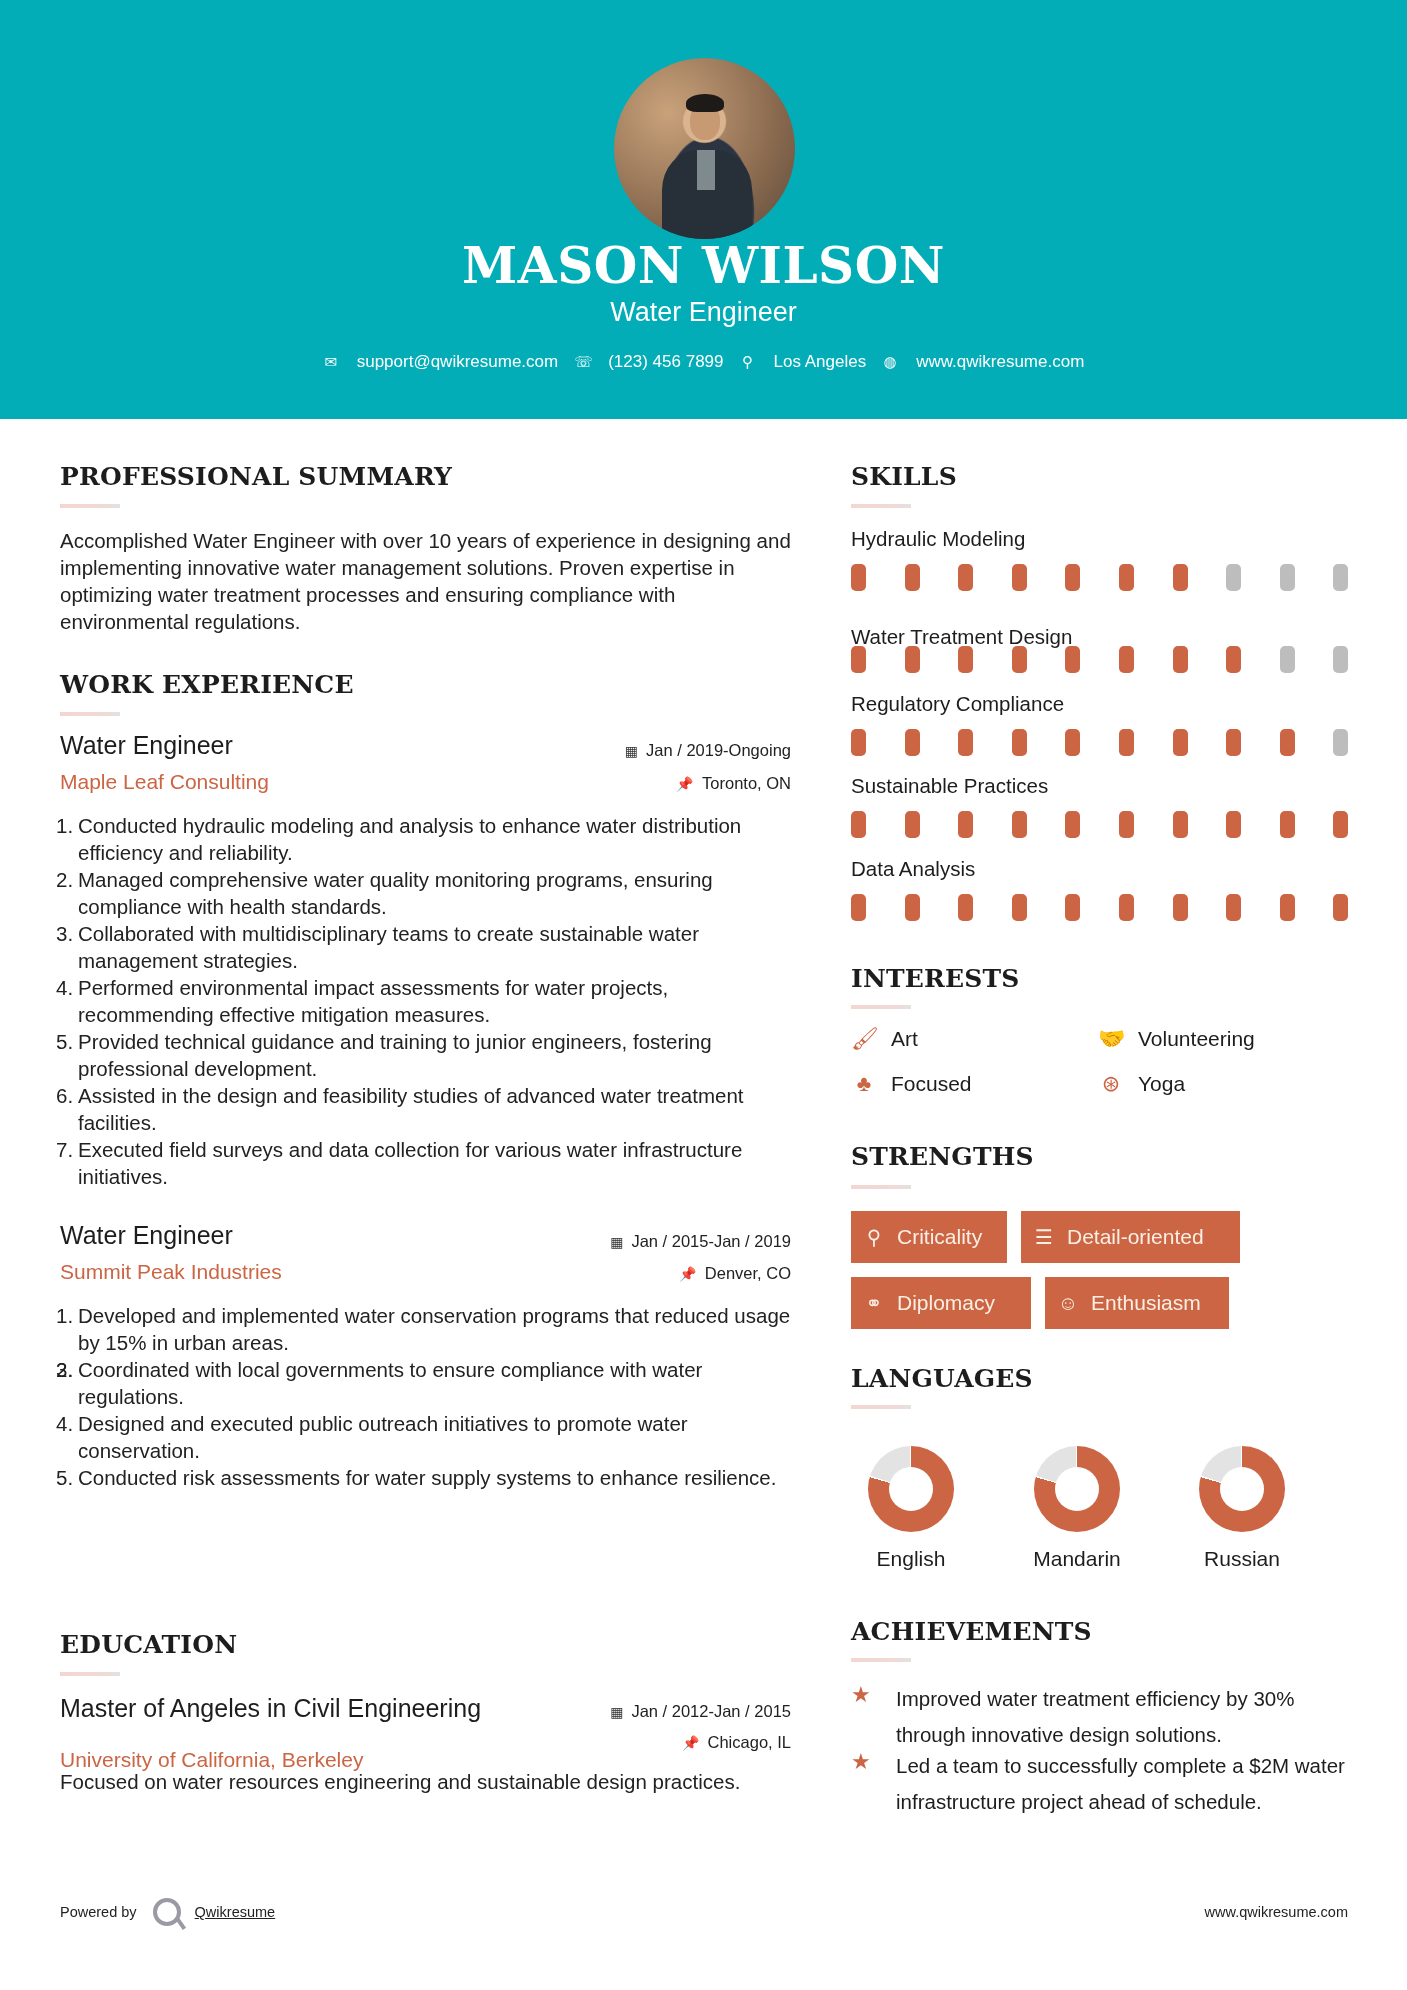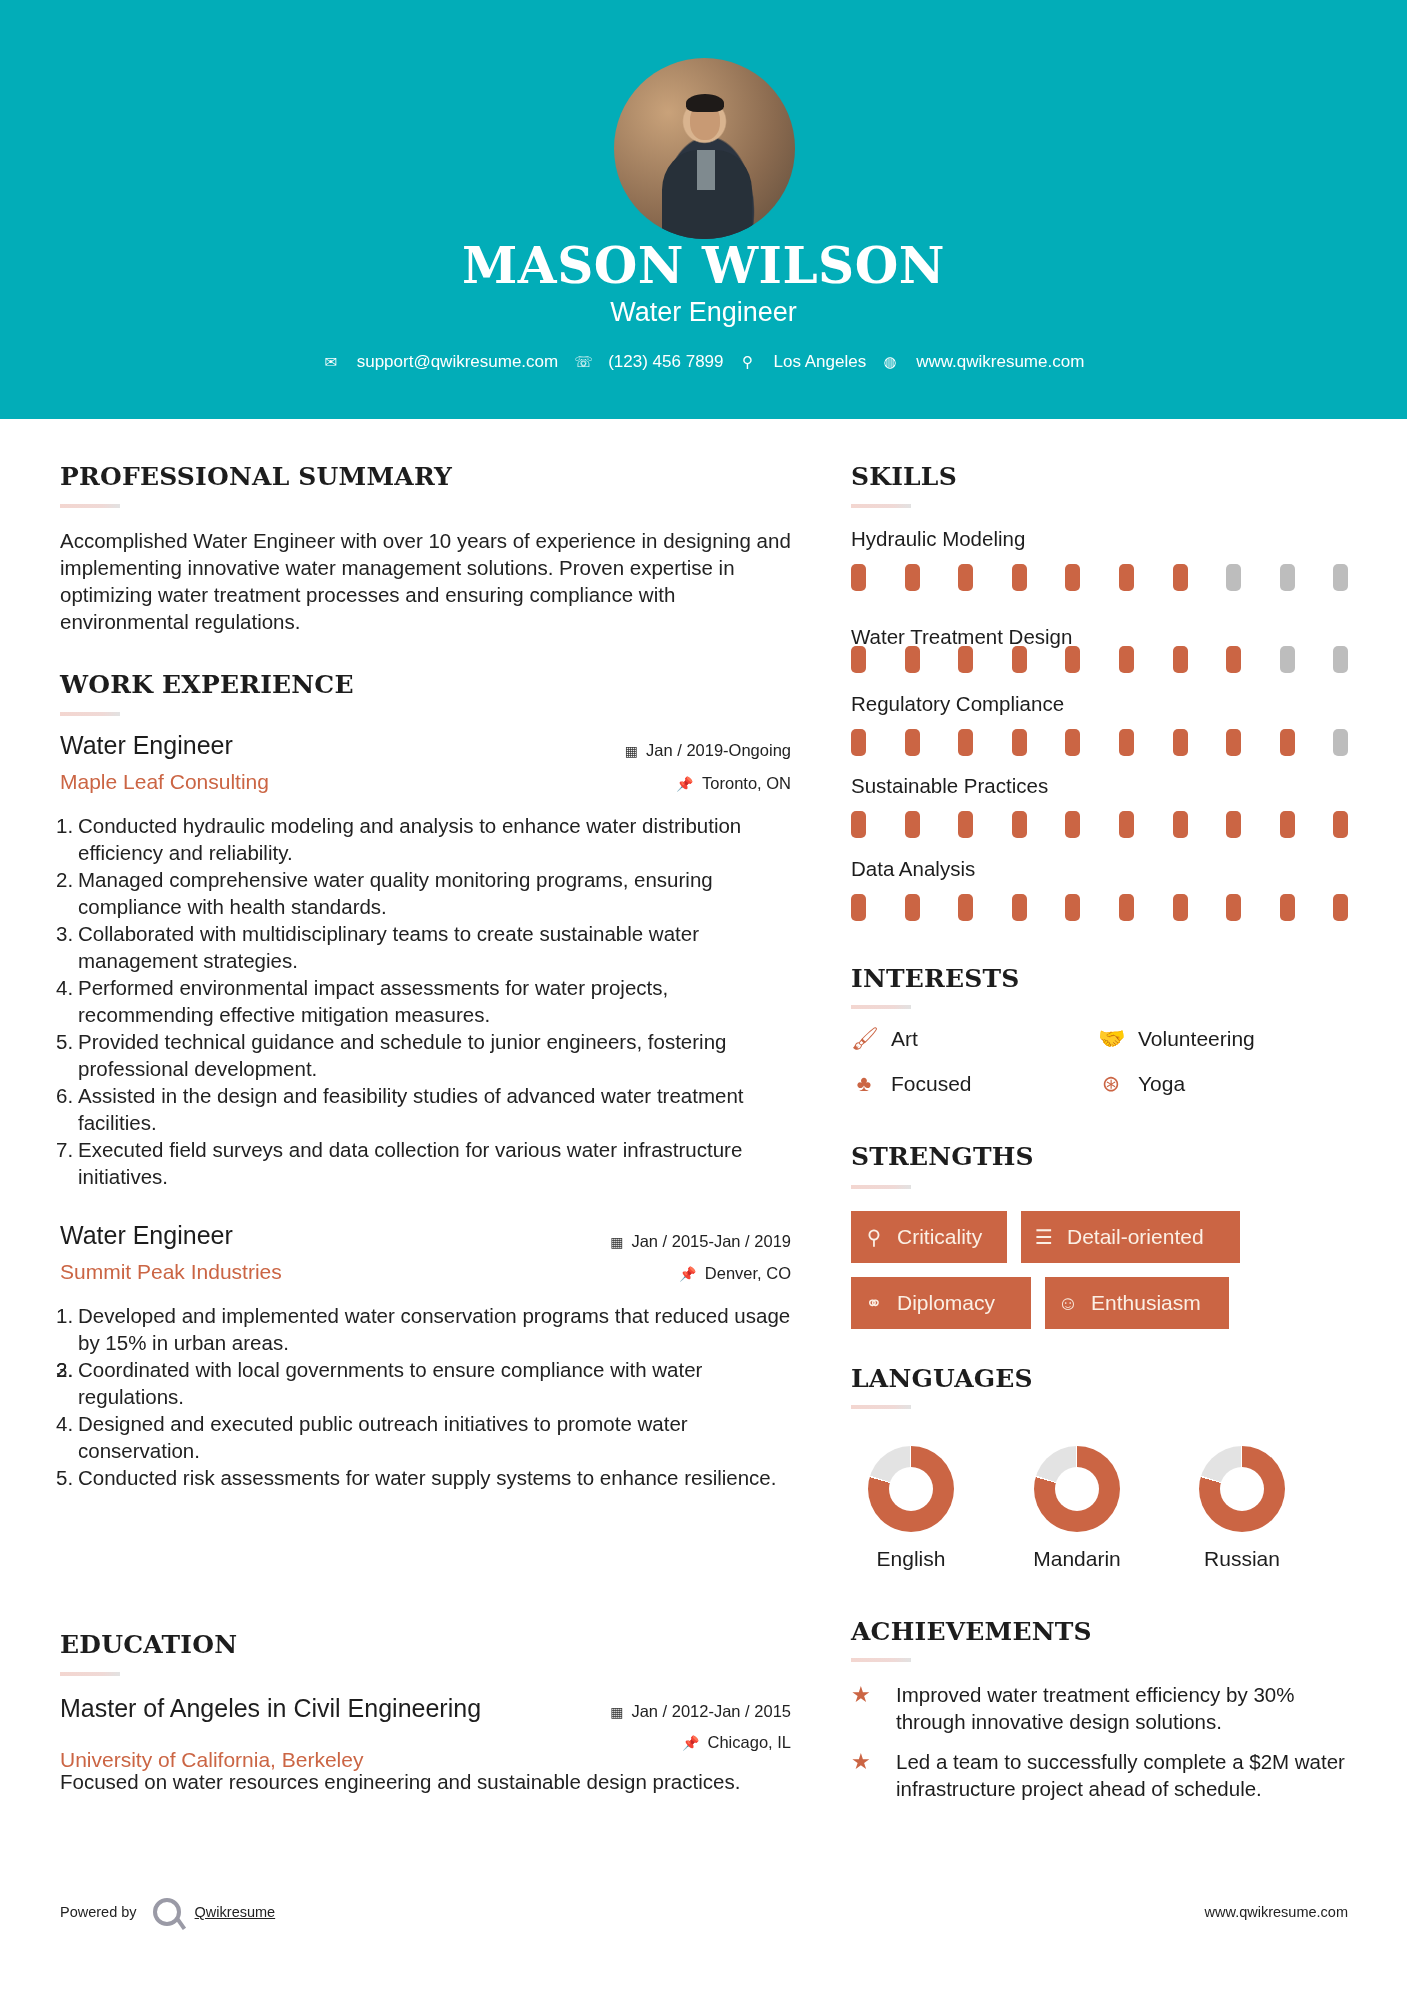--- a/index.html
+++ b/index.html
@@ -50,21 +50,21 @@
 
   .badge { position: absolute; height: 52px; background: #CB6544; color: #FBEFE4; font-size: 21px; display: flex; align-items: center; padding: 0 12px; }
   .badge .bi { margin-right: 12px; font-size: 20px; width: 22px; text-align: center; }
 
   .donut { position: absolute; width: 86px; height: 86px; border-radius: 50%; }
   .donut::after { content: ""; position: absolute; left: 21px; top: 21px; width: 44px; height: 44px; border-radius: 50%; background: #fff; }
   .lang-lbl { position: absolute; width: 160px; text-align: center; font-size: 21px; color: #1d1d1d; }
 
   .ach { position: absolute; left: 851px; width: 500px; display: flex; }
   .ach .ai { width: 34px; color: #CB6544; font-size: 22px; flex: none; margin-right: 11px; line-height: 27px; }
-  .ach .at { font-size: 20.5px; line-height: 27px; color: #1d1d1d; }
+  .ach .at { font-size: 20.5px; line-height: 36px; color: #1d1d1d; }
 
   .footer-left { position: absolute; left: 60px; top: 1898px; display: flex; align-items: center; font-size: 14.5px; color: #222; }
   .qlogo { width: 28px; height: 28px; border: 4px solid #9a9aa6; border-radius: 50%; margin: 0 14px 0 16px; position: relative; }
   .qlogo::after { content: ""; position: absolute; right: -6px; bottom: -8px; width: 4px; height: 12px; background: #9a9aa6; transform: rotate(-35deg); }
   .footer-left .link { text-decoration: underline; color: #222; }
   .footer-right { position: absolute; right: 59px; top: 1904px; font-size: 14.5px; color: #222; }
 </style>
 </head>
 <body>
 
@@ -112,21 +112,21 @@
 <div class="company" style="top:770px;">Maple Leaf Consulting</div>
 <div class="meta" style="top:774px;">
   <span class="mi">📌</span>
   <span>Toronto, ON</span>
 </div>
 <ol class="bul" style="top:812px;">
   <li><span class="num">1.</span><span>Conducted hydraulic modeling and analysis to enhance water distribution efficiency and reliability.</span></li>
   <li><span class="num">2.</span><span>Managed comprehensive water quality monitoring programs, ensuring compliance with health standards.</span></li>
   <li><span class="num">3.</span><span>Collaborated with multidisciplinary teams to create sustainable water management strategies.</span></li>
   <li><span class="num">4.</span><span>Performed environmental impact assessments for water projects, recommending effective mitigation measures.</span></li>
-  <li><span class="num">5.</span><span>Provided technical guidance and schedule to junior engineers, fostering professional development.</span></li>
+  <li><span class="num">5.</span><span>Provided technical guidance and training to junior engineers, fostering professional development.</span></li>
   <li><span class="num">6.</span><span>Assisted in the design and feasibility studies of advanced water treatment facilities.</span></li>
   <li><span class="num">7.</span><span>Executed field surveys and data collection for various water infrastructure initiatives.</span></li>
 </ol>
 
 <div class="job-title" style="top:1221px;">Water Engineer</div>
 <div class="meta" style="top:1232px;">
   <span class="mi">▦</span>
   <span>Jan / 2015-Jan / 2019</span>
 </div>
 <div class="company" style="top:1260px;">Summit Peak Industries</div>

